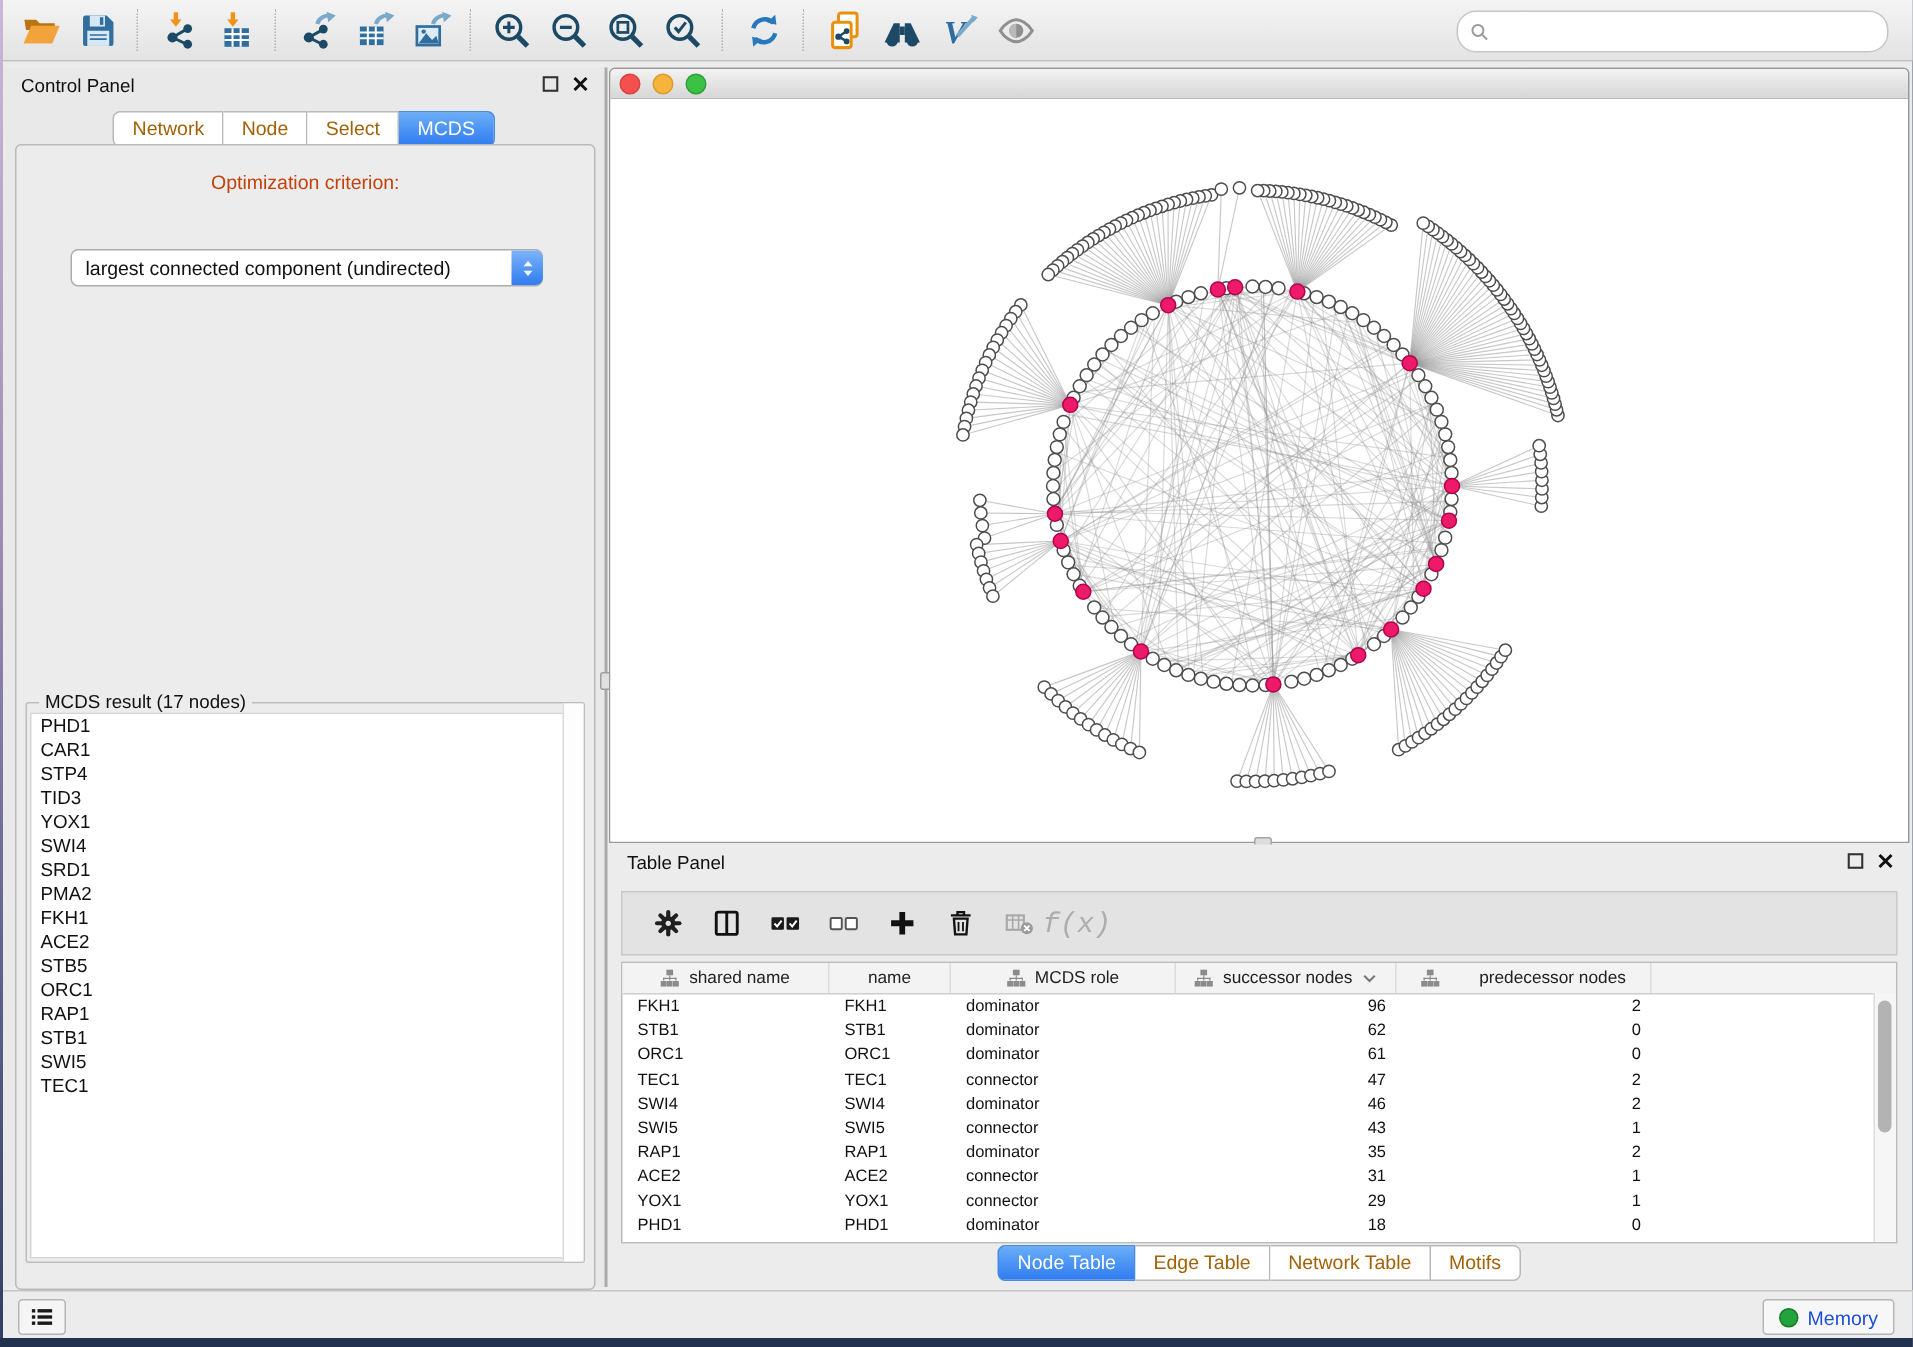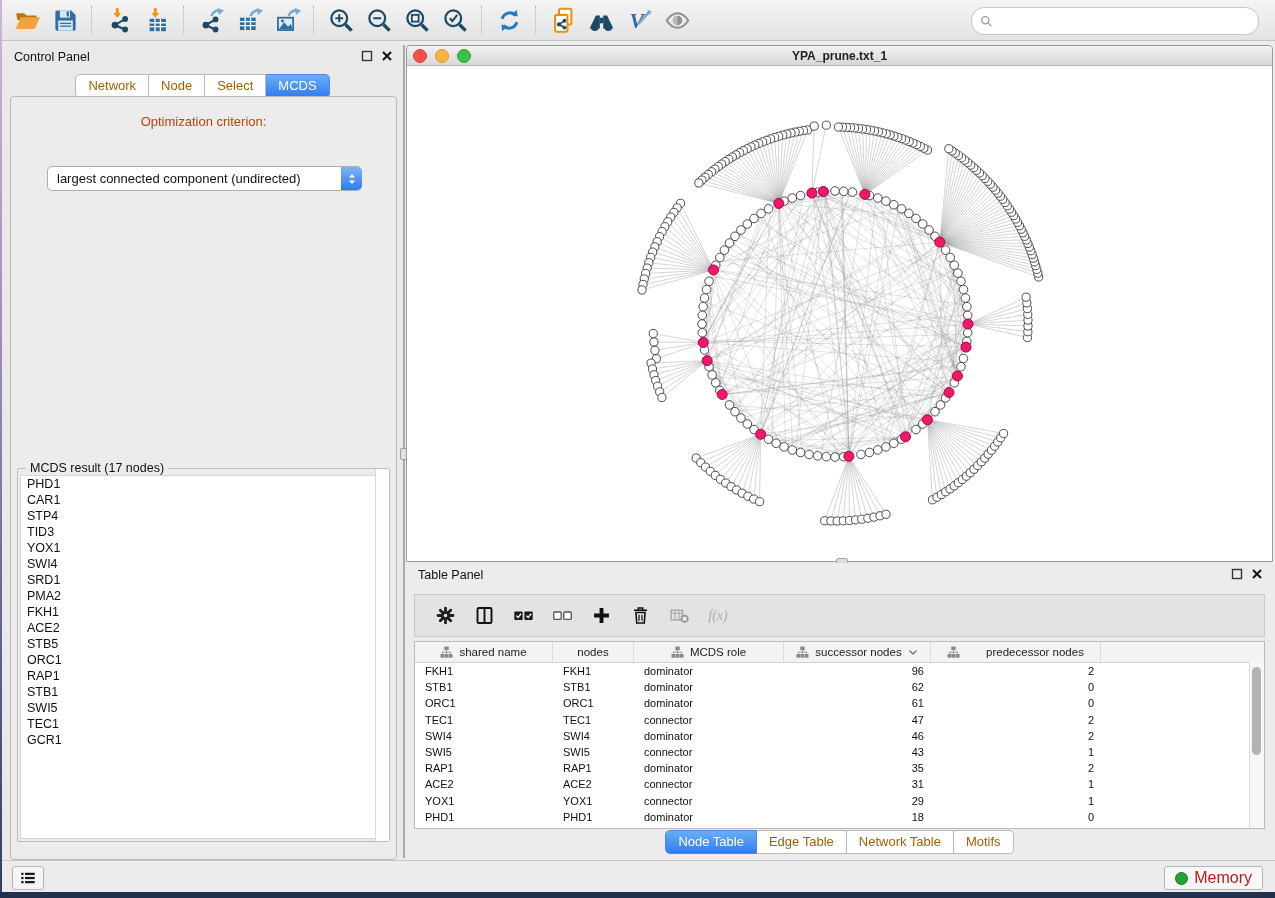--- a/index.html
+++ b/index.html
@@ -63,37 +63,37 @@
   .vsplit .grip{position:absolute;left:-3px;top:403px;width:8px;height:10px;background:#e0e0e0;
     border:1px solid #9f9f9f;border-radius:2px;}
   .hgrip{position:absolute;left:836px;top:558px;width:10px;height:7px;background:#dcdcdc;
     border:1px solid #a5a5a5;border-radius:2px;}
   
   .tpanel{position:absolute;left:406px;top:563px;right:2px;height:295px;background:#ececec;}
   .tp-toolbar{position:absolute;left:8px;top:31px;right:8px;height:41px;background:#e3e3e3;
     border:1px solid #c9c9c9;display:flex;align-items:center;gap:15px;padding-left:18px;}
   .tp-toolbar .ti{width:24px;height:24px;display:flex;align-items:center;justify-content:center;}
   .tp-toolbar svg{width:21px;height:21px;}
-  .fx{font-family:Liberation Serif, serif;font-style:italic;font-size:14px;color:#adadad;}
+  .fx{font-family:Liberation Mono, monospace;font-style:italic;font-size:19px;color:#adadad;}
   .tablebox{position:absolute;left:8px;top:78px;right:8px;height:186px;background:#fff;border:1px solid #bbb;}
   .thead{display:flex;height:20px;background:#f3f3f3;border-bottom:1px solid #cfcfcf;}
   .th{display:flex;align-items:center;justify-content:center;gap:6px;font-size:11.5px;color:#222;
     border-right:1px solid #dcdcdc;box-sizing:border-box;height:20px;}
   .tbody .tr{display:flex;height:16.2px;align-items:center;}
   .tbody .td{font-size:11px;color:#111;box-sizing:border-box;white-space:nowrap;overflow:hidden;}
   .vscroll{position:absolute;right:0;top:20px;width:14px;bottom:0;background:#f6f6f6;border-left:1px solid #ddd;}
   .vscroll .thumb{position:absolute;left:2px;top:5px;width:9px;height:88px;background:#b3b3b3;border-radius:5px;}
   .tbl-tabs-wrap{position:absolute;left:0;bottom:4px;width:100%;display:flex;justify-content:center;}
   
   .statusbar{position:absolute;left:2px;bottom:0;right:0;height:31px;background:#ececec;
     border-top:1px solid #c6c6c6;}
   .sb-left{position:absolute;left:10px;top:5px;width:30px;height:22px;background:#f5f5f5;
     border:1px solid #b5b5b5;border-radius:3px;display:flex;align-items:center;justify-content:center;}
   .sb-mem{position:absolute;right:12px;top:5px;height:22px;background:#f7f7f7;border:1px solid #b5b5b5;
-    border-radius:3px;display:flex;align-items:center;gap:6px;padding:0 10px;font-size:16px;color:#b91c1c;}
+    border-radius:3px;display:flex;align-items:center;gap:6px;padding:0 10px;font-size:13px;color:#1d4ed8;}
   .mem-dot{width:11px;height:11px;border-radius:50%;background:#23a33b;border:1px solid #147a28;}
   
   .wall-left{position:absolute;left:0;top:0;width:2px;height:892px;
     background:linear-gradient(#cab9d4,#9c8cb3 40%,#5a5f86 75%,#31405f);}
   .wall-bottom{position:absolute;left:0;top:892px;width:1275px;height:6px;
     background:linear-gradient(90deg,#1b2a43,#2e4061 30%,#223click 0);background:#22324e;}
 </style>
 </head>
 <body>
 
@@ -289,39 +289,37 @@
             <div class="li">SRD1</div>
             <div class="li">PMA2</div>
             <div class="li">FKH1</div>
             <div class="li">ACE2</div>
             <div class="li">STB5</div>
             <div class="li">ORC1</div>
             <div class="li">RAP1</div>
             <div class="li">STB1</div>
             <div class="li">SWI5</div>
             <div class="li">TEC1</div>
-            <div class="li">GCR1</div>
           </div>
         <div class="result-track"></div>
       </div>
     </div>
   </div>
 
   <div class="vsplit">
       <div class="grip"></div>
     </div>
 
   <div class="netwin">
     <div class="net-titlebar">
       <div class="tlights">
         <span style="background:#f5504e;border:1px solid #d94440;"></span>
         <span style="background:#f6b43c;border:1px solid #dd9c2f;"></span>
         <span style="background:#3bc146;border:1px solid #2fa13a;"></span>
       </div>
-      <div class="net-title">YPA_prune.txt_1</div>
     </div>
     <div class="net-content">
       <svg id="graph" width="865" height="494" viewBox="0 0 865 494">
           <g>
             <line x1="371.791771188487" y1="137.46106432412554" x2="312.3924281947651" y2="323.7562874658953" stroke="#8f8f8f" stroke-width="0.75" stroke-opacity="0.35"></line>
             <line x1="371.791771188487" y1="137.46106432412554" x2="296.02983787470885" y2="274.51896814647864" stroke="#8f8f8f" stroke-width="0.75" stroke-opacity="0.35"></line>
             <line x1="371.791771188487" y1="137.46106432412554" x2="542.4530567305253" y2="325.74583238132925" stroke="#8f8f8f" stroke-width="0.75" stroke-opacity="0.35"></line>
             <line x1="371.791771188487" y1="137.46106432412554" x2="385.88126966733347" y2="384.15471673767934" stroke="#8f8f8f" stroke-width="0.75" stroke-opacity="0.35"></line>
             <line x1="371.791771188487" y1="137.46106432412554" x2="430.574688374177" y2="390.9750765360783" stroke="#8f8f8f" stroke-width="0.75" stroke-opacity="0.35"></line>
             <line x1="371.791771188487" y1="137.46106432412554" x2="378.59955187088144" y2="381.4852044766589" stroke="#8f8f8f" stroke-width="0.75" stroke-opacity="0.35"></line>
@@ -1118,21 +1116,21 @@
                 <path d="M2.2 6.2h9.6v.9H2.2z"></path>
                 <path d="M2.2 6.2h.9v2h-.9zM6.6 6.2h.8v2h-.8zM10.9 6.2h.9v2h-.9z"></path>
                 <rect x="0.5" y="8.6" width="4.3" height="4"></rect>
                 <rect x="5" y="8.6" width="4" height="4"></rect>
                 <rect x="9.3" y="8.6" width="4.2" height="4"></rect>
               </g>
             </svg>
             <span>shared name</span>
           </div>
           <div class="th" style="width: 81px;">
-            <span>nodes</span>
+            <span>name</span>
           </div>
           <div class="th" style="width: 150px;">
             <svg width="13" height="13" viewBox="0 0 14 14">
               <g fill="#8b8b8b">
                 <rect x="4.6" y="0.5" width="4.8" height="4"></rect>
                 <path d="M6.6 4.5h.8v2h-.8z"></path>
                 <path d="M2.2 6.2h9.6v.9H2.2z"></path>
                 <path d="M2.2 6.2h.9v2h-.9zM6.6 6.2h.8v2h-.8zM10.9 6.2h.9v2h-.9z"></path>
                 <rect x="0.5" y="8.6" width="4.3" height="4"></rect>
                 <rect x="5" y="8.6" width="4" height="4"></rect>

